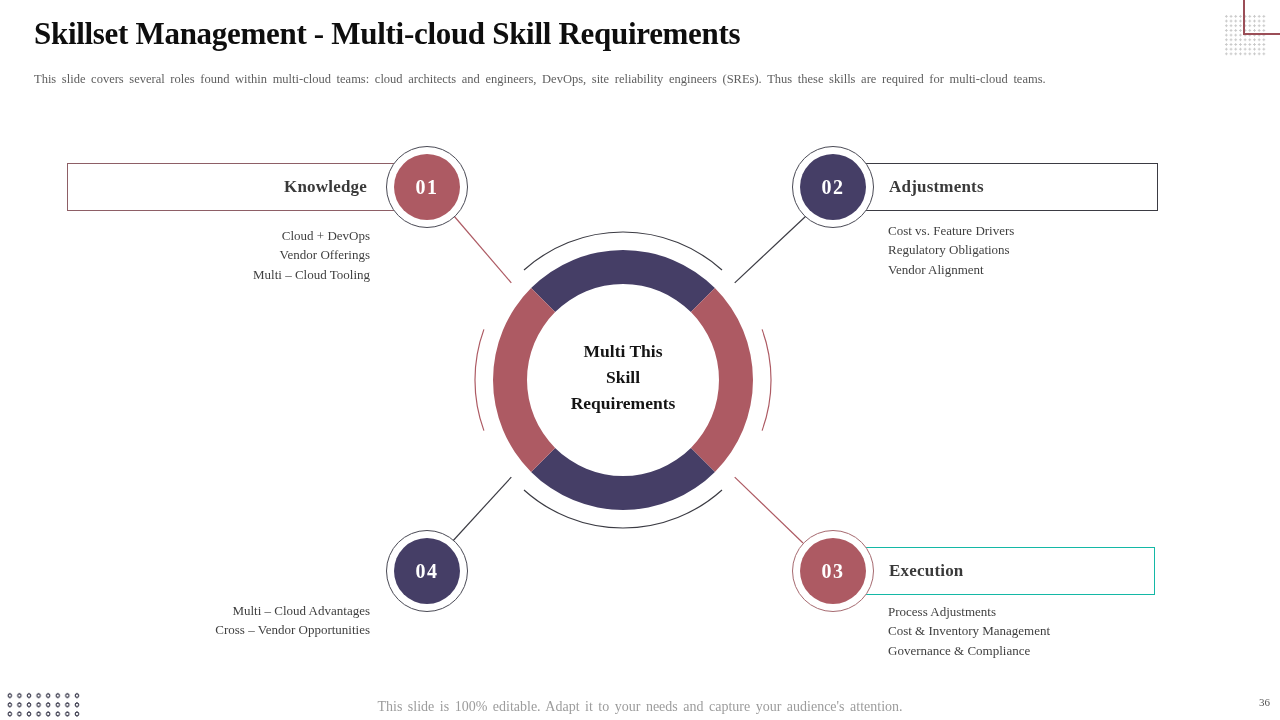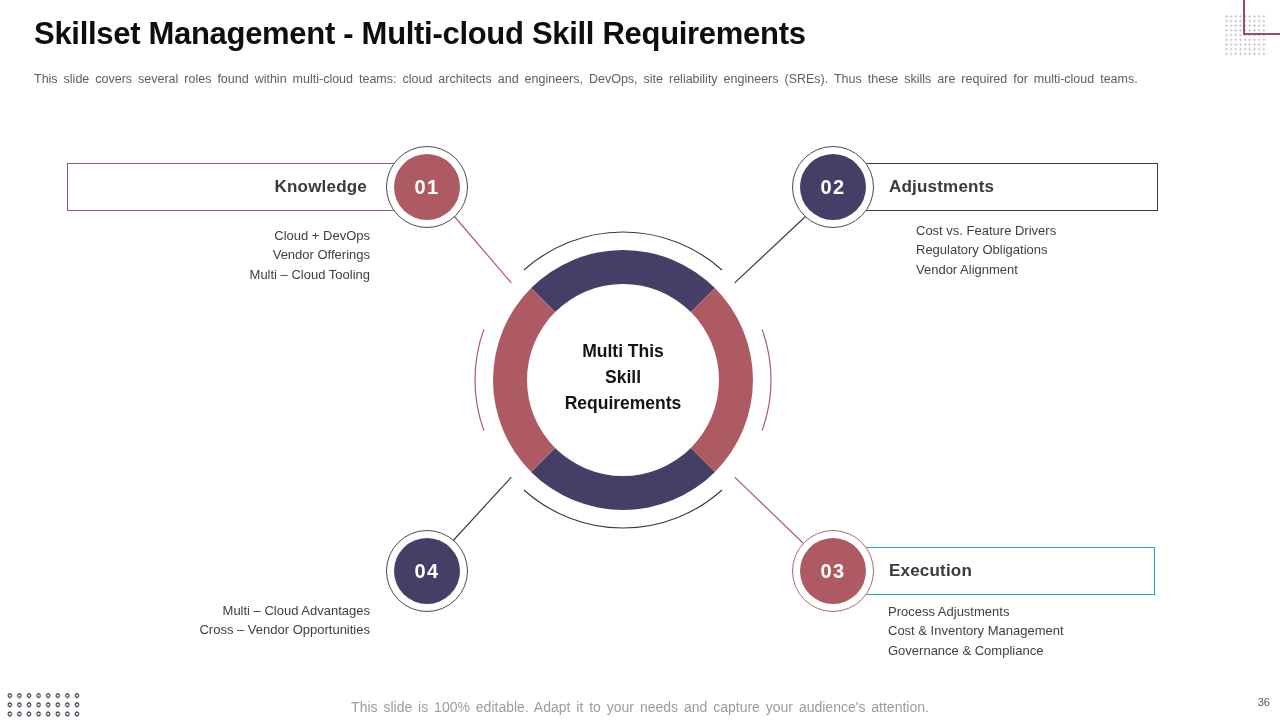--- a/index.html
+++ b/index.html
@@ -1,18 +1,18 @@
 <!DOCTYPE html>
 <html><head>
 <meta charset="utf-8">
 <style>
   * { margin:0; padding:0; box-sizing:border-box; }
   html,body { width:1280px; height:720px; }
   body { font-family:"Liberation Sans", sans-serif; background:#ffffff; overflow:hidden; position:relative; }
-  .slide { position:absolute; left:0; top:0; width:1280px; height:600px; background:#ffffff; }
+  .slide { position:absolute; left:0; top:0; width:1280px; height:600px; background:#ffffff;font-family:Liberation Serif, serif; }
 
   
   .title { position:absolute; left:34px; top:16px; font-size:31px; font-weight:800; color:#0e0e0e; letter-spacing:-0.3px; }
   .subtitle { position:absolute; left:34px; top:72px; width:1140px; font-size:12.5px; color:#5e5e5e; word-spacing:2.5px; }
 
   
   .tr-dots { position:absolute; left:1224px; top:14px; width:42px; height:42px;
     background-image:radial-gradient(circle, #c9c9c9 1px, rgba(0,0,0,0) 1.2px);
     background-size:4.7px 4.7px; }
   .tr-rect { position:absolute; left:1243px; top:-8px; width:52px; height:43px; border:2px solid #9B4E57; background:transparent; }
@@ -44,21 +44,21 @@
   .nc-01 { left:386px; top:146px; }
   .nc-02 { left:792px; top:146px; }
   .nc-03 { left:792px; top:530px; border-color:#A66A70; }
   .nc-04 { left:386px; top:530px; }
   .fill-maroon { background:#AD5A63; }
   .fill-purple { background:#453E66; }
 
   
   .qlist { position:absolute; font-size:13px; color:#3f3f3f; line-height:19.3px; }
   .ql-knowledge { left:67px; top:226px; width:303px; text-align:right; }
-  .ql-experience { left:888px; top:221px; width:270px; text-align:left;margin-left:28px; }
+  .ql-experience { left:888px; top:221px; width:270px; text-align:left; }
   .ql-vision { left:67px; top:601px; width:303px; text-align:right; }
   .ql-execution { left:888px; top:602px; width:280px; text-align:left; }
 
   
   .bl-dots { position:absolute; left:5px; top:691px; width:77px; height:28px;
     background-image:radial-gradient(circle, #ffffff 1.1px, #474758 1.2px, #474758 2.3px, rgba(0,0,0,0) 2.5px);
     background-size:9.6px 9.2px; }
   .footer-note { position:absolute; left:0; top:699px; width:1280px; text-align:center;
     font-size:14px; color:#9c9c9c; word-spacing:2px; }
   .page-number { position:absolute; right:10px; top:696px; font-size:11px; color:#555555; }

